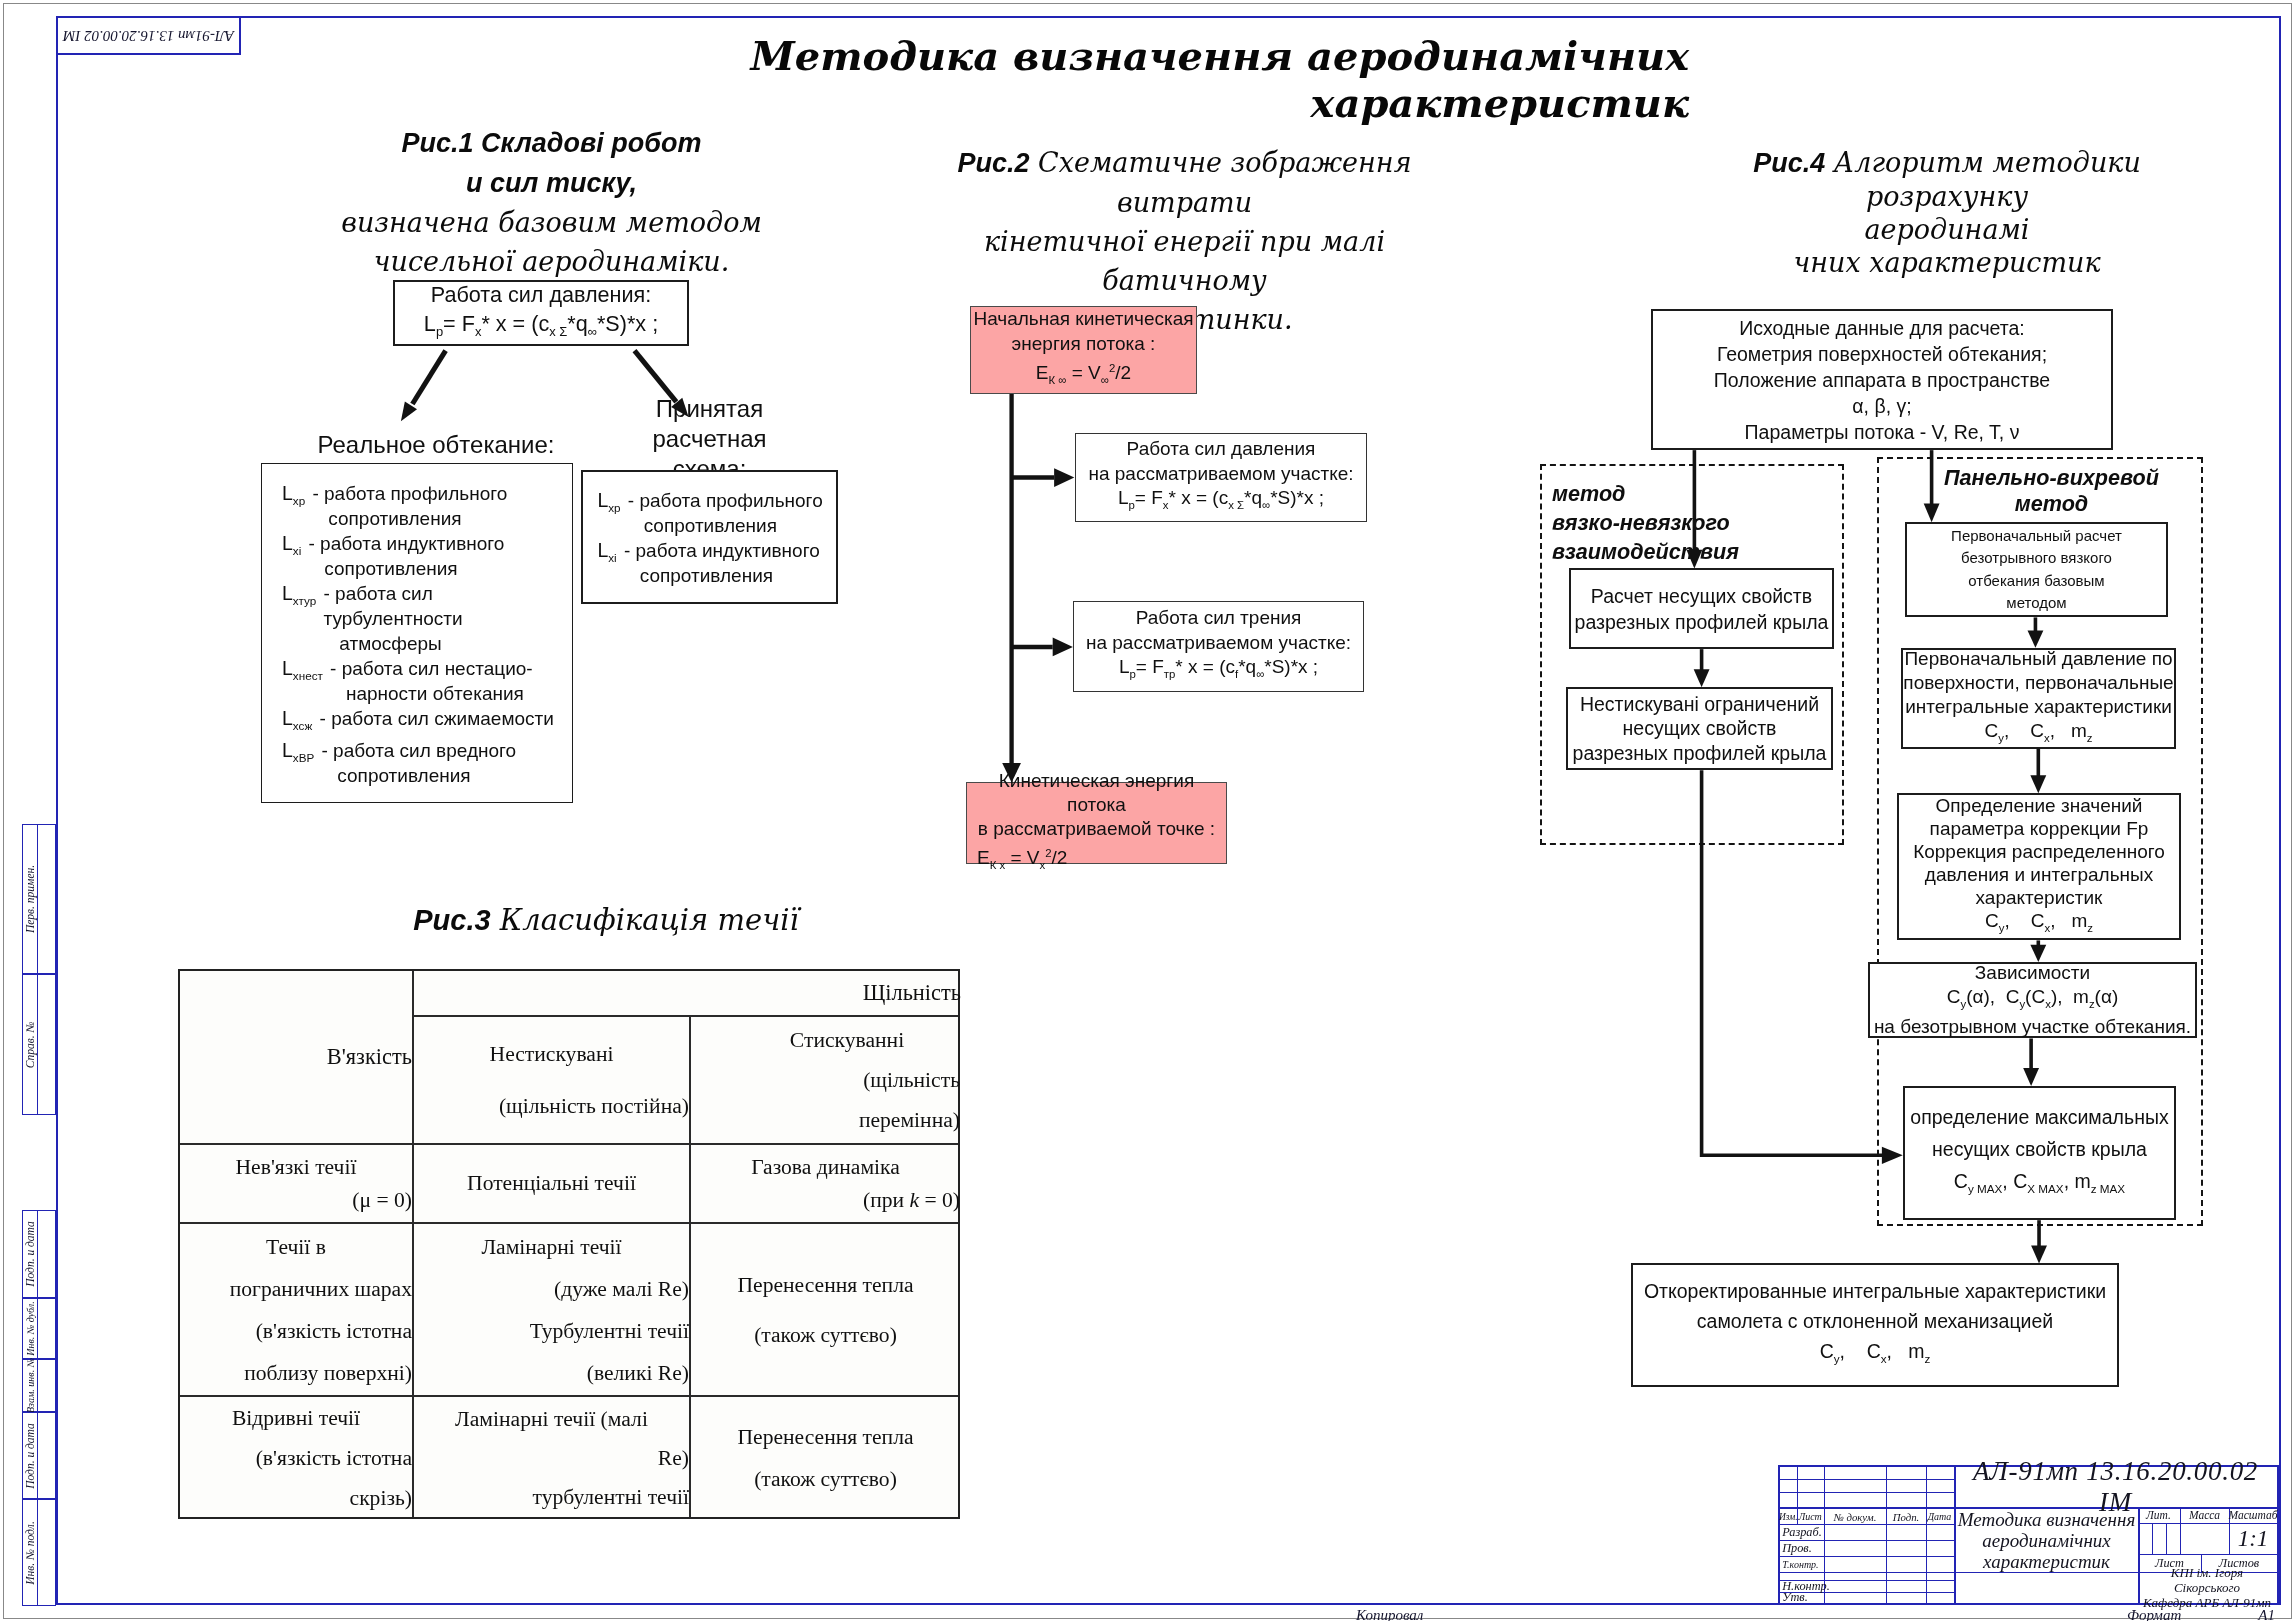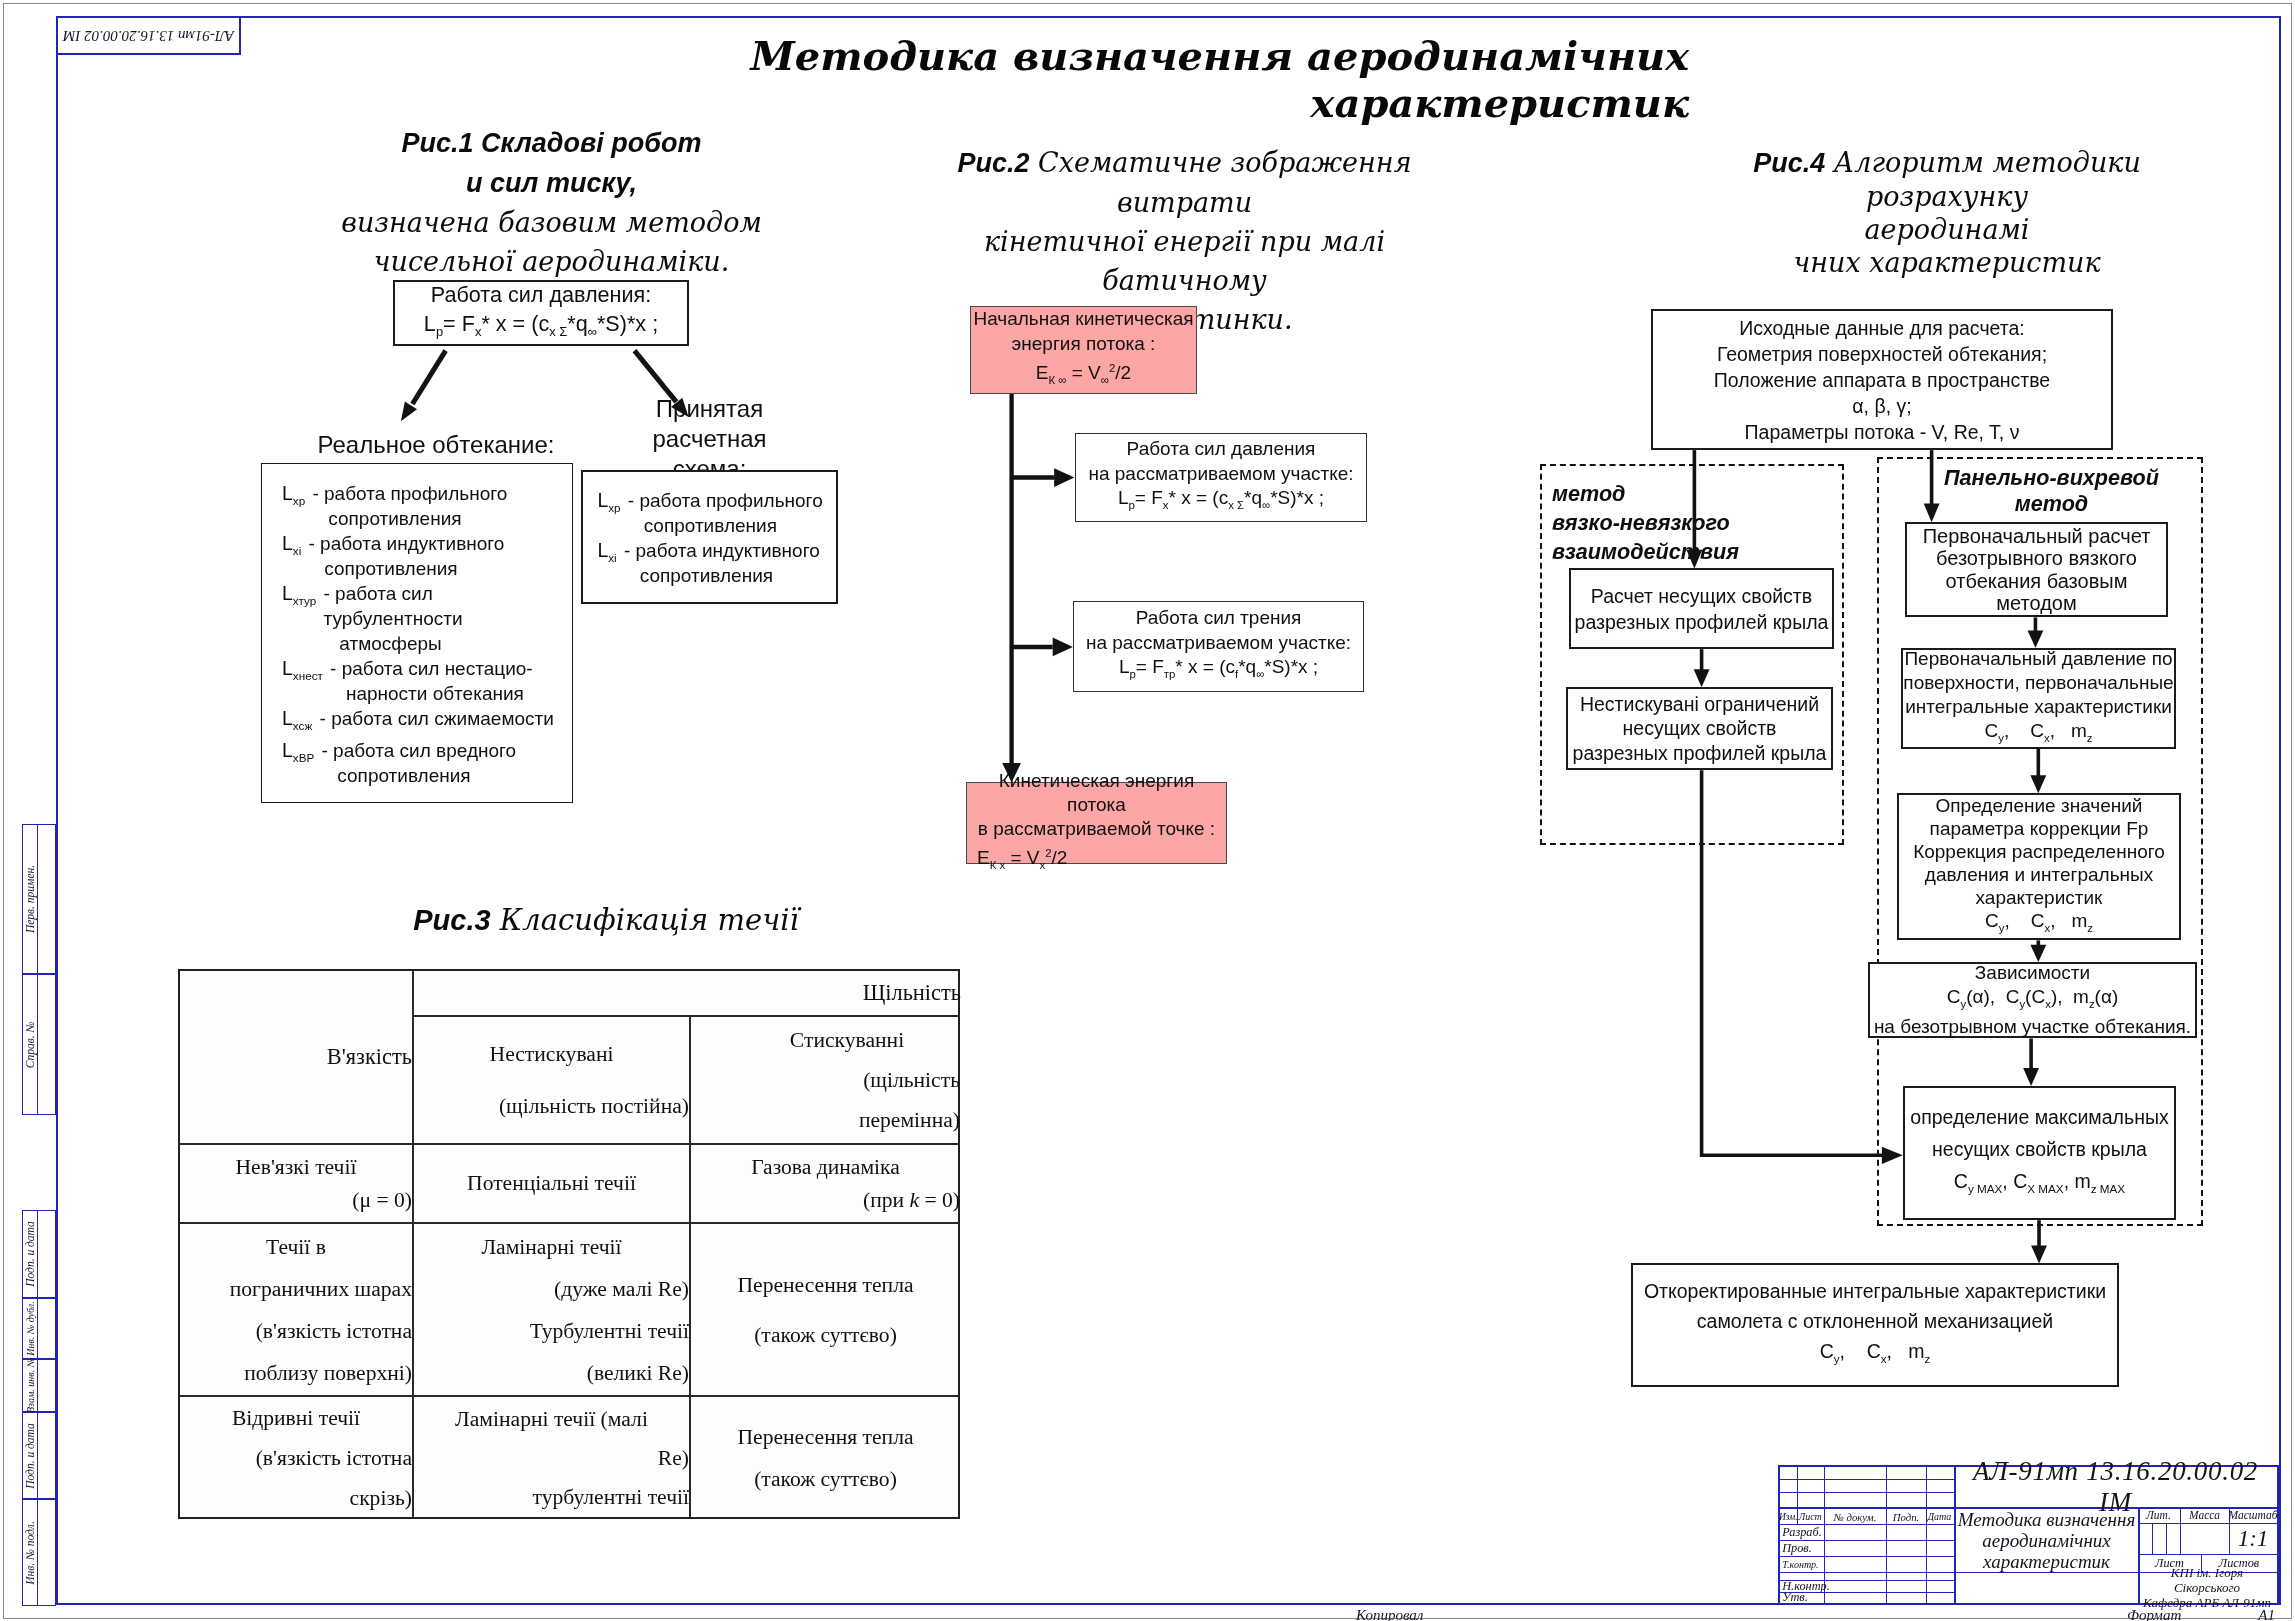--- a/index.html
+++ b/index.html
@@ -210,21 +210,21 @@
 <div class="bx" style="left:1569px;top:568px;width:265px;height:81px;font-size:19.5px;line-height:26px">
   <div>Расчет несущих свойств</div>
   <div>разрезных профилей крыла</div>
 </div>
 <div class="bx" style="left:1566px;top:687px;width:267px;height:83px;font-size:19.5px;line-height:24.5px">
   <div>Нестискувані ограничений</div>
   <div>несущих свойств</div>
   <div>разрезных профилей крыла</div>
 </div>
 
-<div class="bx" style="left:1905px;top:522px;width:263px;height:95px;font-size:20px;line-height:22.4px">
+<div class="bx" style="left:1905px;top:522px;width:263px;height:95px;font-size:15px;line-height:22.4px">
   <div>Первоначальный расчет</div>
   <div>безотрывного вязкого</div>
   <div>отбекания базовым</div>
   <div>методом</div>
 </div>
 <div class="bx" style="left:1901px;top:648px;width:275px;height:101px;font-size:19px;line-height:24px">
   <div>Первоначальный давление по</div>
   <div>поверхности, первоначальные</div>
   <div>интегральные характеристики</div>
   <div>C<sub>у</sub>,&nbsp;&nbsp;&nbsp;&nbsp;C<sub>х</sub>,&nbsp;&nbsp;&nbsp;m<sub>z</sub></div>

